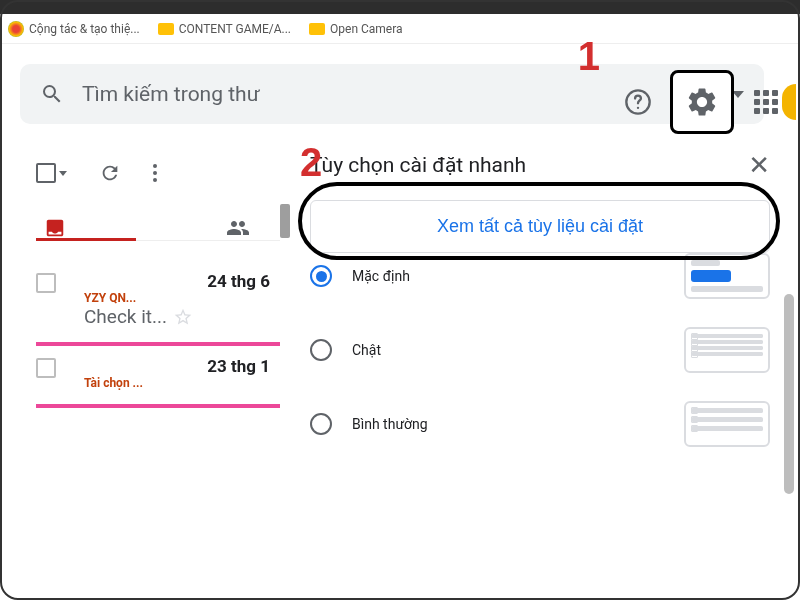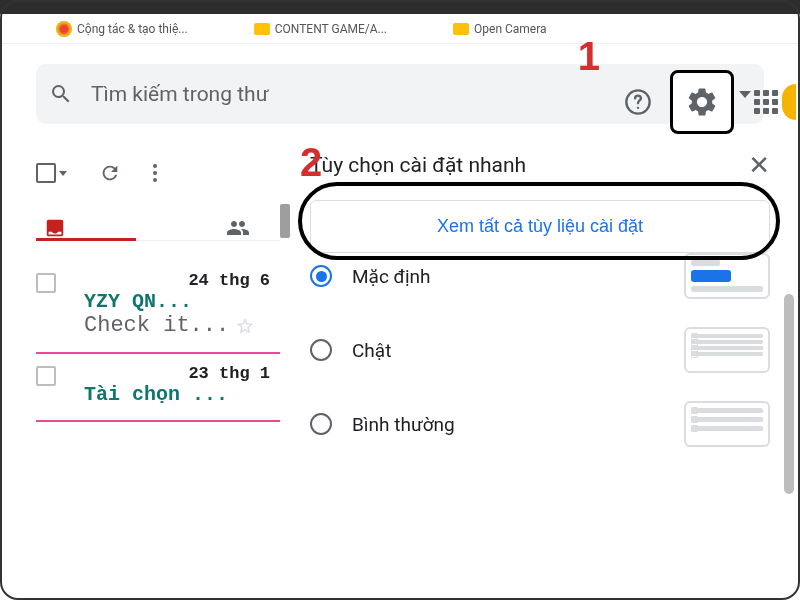--- a/index.html
+++ b/index.html
@@ -32,41 +32,40 @@
       padding: 0 8px;
       font-size: 12px;
       color: #555;
       gap: 18px;
       border-bottom: 1px solid #eee;
     }
     .bookmark-item {
       display: flex;
       align-items: center;
       gap: 5px;
-      margin-left: 48px;
     }
     .bookmark-icon {
       width: 16px;
       height: 16px;
       display: inline-block;
     }
     .folder-icon {
       width: 16px; height: 12px;
       background: #ffc107;
       border-radius: 2px;
       position: relative;
     }
     .search-bar {
-      margin: 20px 36px 20px 36px;
+      margin: 20px 36px 20px 20px;
       height: 60px;
       background: #f1f3f4;
       border-radius: 10px;
       display: flex;
       align-items: center;
-      padding: 0 13px;
+      padding: 0 20px;
       color: #5f6368;
       font-size: 21px;
       position: relative;
     }
     .search-icon-svg { width: 24px; height: 24px; fill: #5f6368; margin-right: 18px; }
     .search-placeholder { flex: 1; color: #5f6368; }
     .dropdown-arrow { width: 0; height: 0; border-left: 6px solid transparent; border-right: 6px solid transparent; border-top: 7px solid #5f6368; }
     .top-icons {
       position: absolute;
       top: 70px;
@@ -151,22 +150,21 @@
       fill: #5f6368;
       margin-left: auto;
       margin-right: 30px;
     }
     .email-list {
       padding-top: 20px;
     }
     .email-row {
       display: flex;
       padding: 10px 0 14px 0;
-      border-bottom: 2px solid #ec4899;
-      font-family: Liberation Mono, monospace;
+      border-bottom: 4px solid #ec4899;
     }
     .email-checkbox {
       width: 20px; height: 20px;
       border: 2px solid #bdbdbd;
       border-radius: 2px;
       margin-right: 28px;
       margin-top: 2px;
       flex-shrink: 0;
     }
     .email-content {
@@ -175,28 +173,28 @@
     }
     .email-date {
       text-align: right;
       font-weight: 700;
       font-size: 17px;
       padding-right: 10px;
       color: #202124;
     }
     .email-sender {
       font-weight: 700;
-      font-size: 20px;
-      color: #0f766e;
+      font-size: 12px;
+      color: #c2410c;
       white-space: nowrap;
       overflow: hidden;
       text-overflow: ellipsis;
     }
     .email-subject {
-      font-size: 22px;
+      font-size: 19px;
       color: #5f6368;
       display: flex;
       align-items: center;
       gap: 6px;
     }
     .star-icon {
       width: 20px; height: 20px;
       fill: #dadce0;
     }
     .panel-divider {
@@ -285,21 +283,21 @@
     .radio.selected {
       border-color: #1a73e8;
     }
     .radio.selected::after {
       content: '';
       width: 11px; height: 11px;
       background: #1a73e8;
       border-radius: 50%;
     }
     .density-label {
-      font-size: 19px;
+      font-size: 14px;
       color: #202124;
     }
     .density-preview {
       width: 86px;
       height: 46px;
       border: 2px solid #dadce0;
       border-radius: 6px;
       padding: 5px;
       display: flex;
       flex-direction: column;

